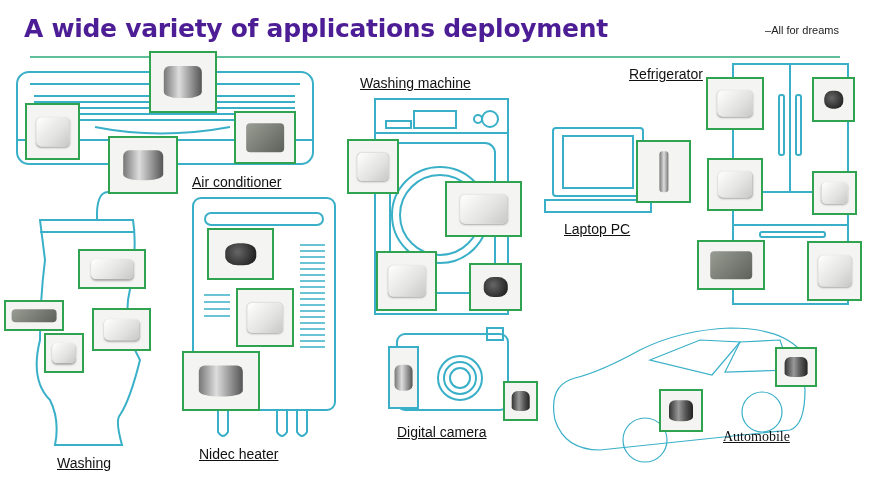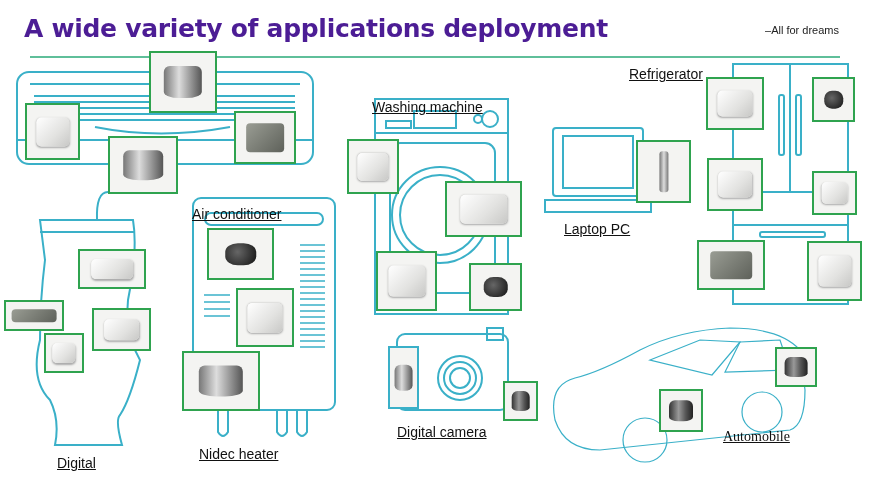--- a/index.html
+++ b/index.html
@@ -120,25 +120,25 @@
 
   <g stroke-width="1.2">
     <path d="M555 420 Q548 385 575 378 Q600 372 640 350 Q680 330 730 328 Q780 328 800 350 L805 390 Q805 425 790 430 L600 450 Q565 450 555 420 Z"></path>
     <path d="M650 360 L700 340 L740 342 L712 375 Z"></path>
     <path d="M740 342 L780 340 L790 370 L725 372 Z"></path>
     <circle cx="645" cy="440" r="22"></circle>
     <circle cx="762" cy="412" r="20"></circle>
   </g>
 </svg>
 
-<div class="lbl" style="left:192px;top:174px;margin-top:32px;">Air conditioner</div>
-<div class="lbl" style="left:372px;top:75px;margin-top:24px;">Washing machine</div>
+<div class="lbl" style="left:192px;top:174px;">Air conditioner</div>
+<div class="lbl" style="left:360px;top:75px;">Washing machine</div>
 <div class="lbl" style="left:629px;top:66px;">Refrigerator</div>
 <div class="lbl" style="left:564px;top:221px;">Laptop PC</div>
-<div class="lbl" style="left:57px;top:455px;">Digital</div>
+<div class="lbl" style="left:57px;top:455px;">Washing</div>
 <div class="lbl" style="left:199px;top:446px;">Nidec heater</div>
 <div class="lbl" style="left:397px;top:424px;">Digital camera</div>
 <div class="lbl" style="left:723px;top:429px;font-family:Liberation Serif, serif;">Automobile</div>
 
 <div class="ph" style="left:149px;top:51px;width:68px;height:62px;">
     <div class="part motor"></div>
   </div>
 <div class="ph" style="left:25px;top:103px;width:55px;height:57px;">
     <div class="part white"></div>
   </div>

